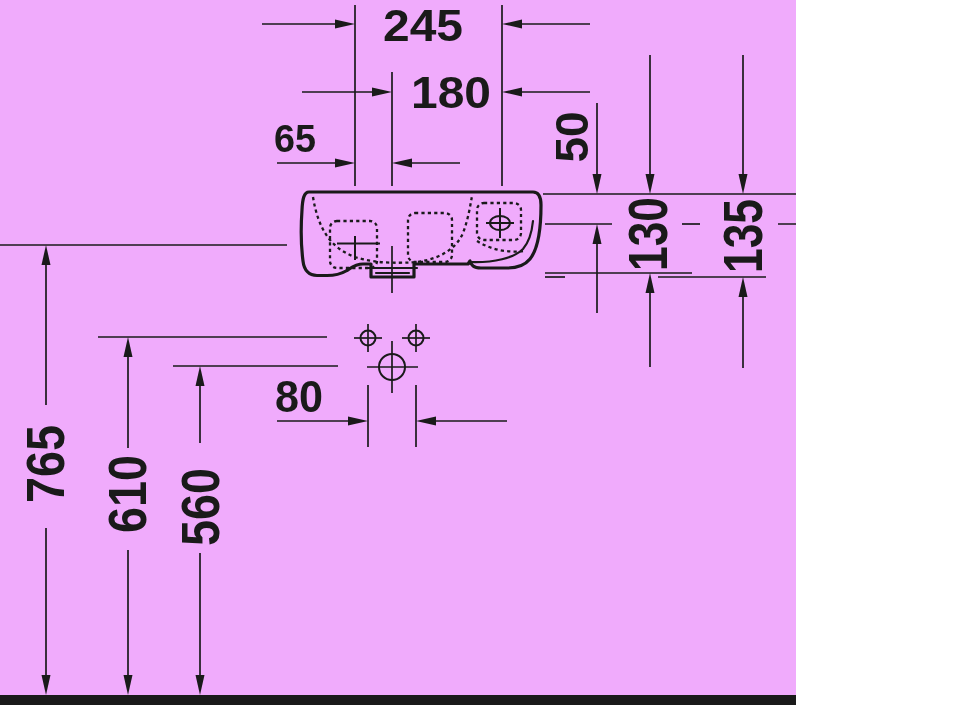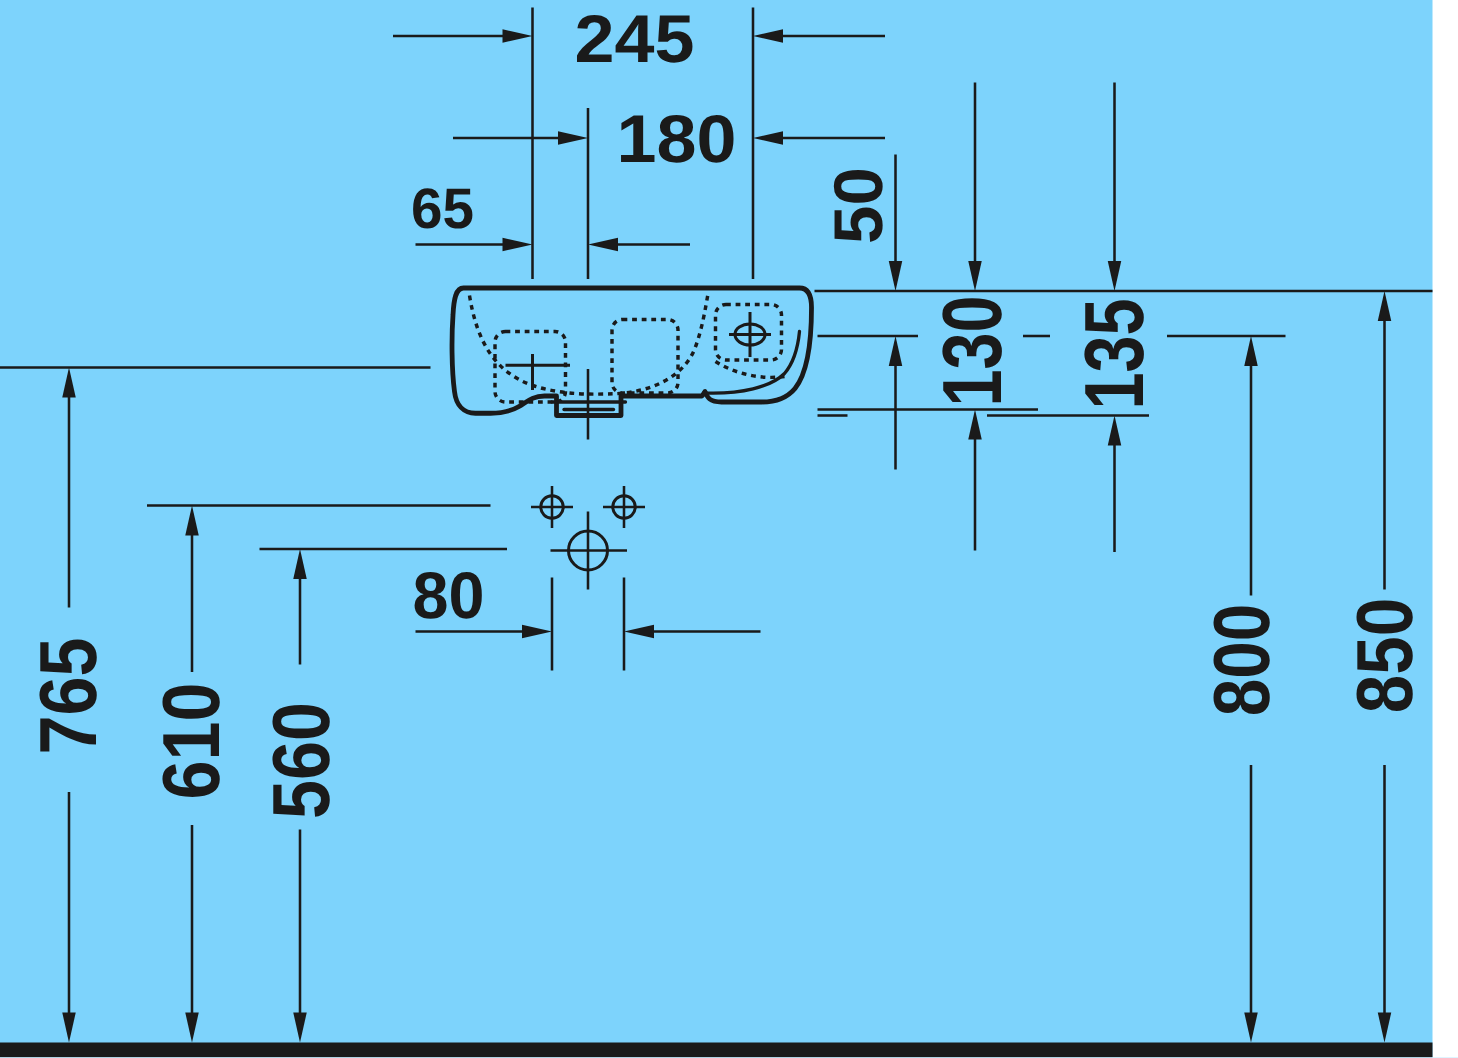--- a/index.html
+++ b/index.html
@@ -2,23 +2,23 @@
 <html style="--ink: #1a1a1a;"><head>
 <meta charset="utf-8">
 <style>
   html, body {
     margin: 0;
     padding: 0;
     background: #ffffff;
   }
   .canvas {
     position: relative;
-    width: 955px;
+    width: 796px;
     height: 705px;
-    background: #7dd3fc;
+    background: #f0abfc;
     overflow: hidden;
   }
   svg { display: block; }
   .ln {
     stroke: var(--ink, #1a1a1a);
     stroke-width: 1.7;
     fill: none;
     stroke-linecap: butt;
   }
   .outline {

